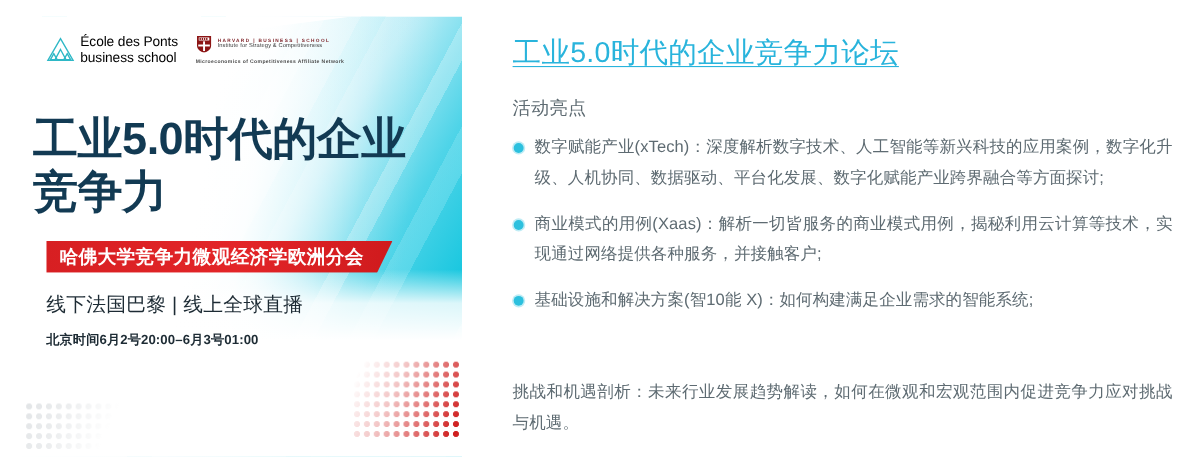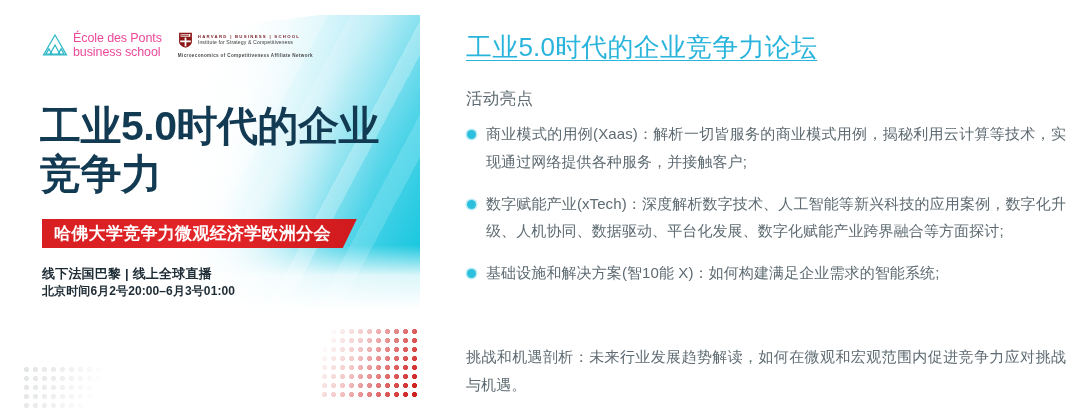--- a/index.html
+++ b/index.html
@@ -120,21 +120,21 @@
   }
   .logo-epf {
     display: flex;
     align-items: center;
     gap: 5px;
   }
   .epf-mark { width: 26px; height: 24px; display:block; }
   .epf-text {
     font-size: 12.5px;
     line-height: 1.12;
-    color: #ec4899;
+    color: #000000;
     font-weight: 400;
     white-space: nowrap;
     letter-spacing: -0.1px;
   }
   .epf-text .l2 { display:block; }
 
   .logo-hbs { margin-top: 1px; }
   .hbs-top {
     display: flex;
     align-items: center;
@@ -162,21 +162,21 @@
     font-size: 4.6px;
     font-weight: 700;
     color: #4a4a4a;
     letter-spacing: .35px;
     white-space: nowrap;
   }
 
   
   .poster-title {
     position: absolute;
-    left: 20px;
+    left: 10px;
     top: 88px;
     width: 360px;
     font-size: 41px;
     line-height: 1.17;
     font-weight: 700;
     color: #123a53;
     letter-spacing: -0.5px;
   }
   .poster-title .t-line { display:block; }
 
@@ -198,24 +198,24 @@
   }
 
   
   .poster-foot {
     position: absolute;
     left: 22px;
     top: 250px;
     color: #1d2b34;
   }
   .foot-line1 {
-    font-size: 13px;
-    font-weight: 700;
+    font-size: 18px;
+    font-weight: 400;
     letter-spacing: .2px;
-    margin-bottom: 0;
+    margin-bottom: 12px;
   }
   .foot-line2 {
     font-size: 12px;
     font-weight: 700;
     letter-spacing: .1px;
   }
 
   
   .dots {
     position: absolute;
@@ -386,25 +386,25 @@
 
   <div class="content">
 
     <div class="content-title">工业5.0时代的企业竞争力论坛</div>
 
     <div class="section-label">活动亮点</div>
 
     <ul class="bullets">
       <li class="bullet">
         <span class="bullet-dot"></span>
-        <span>商业模式的用例(Xaas)：解析一切皆服务的商业模式用例，揭秘利用云计算等技术，实现通过网络提供各种服务，并接触客户;</span>
+        <span>数字赋能产业(xTech)：深度解析数字技术、人工智能等新兴科技的应用案例，数字化升级、人机协同、数据驱动、平台化发展、数字化赋能产业跨界融合等方面探讨;</span>
       </li>
       <li class="bullet">
         <span class="bullet-dot"></span>
-        <span>数字赋能产业(xTech)：深度解析数字技术、人工智能等新兴科技的应用案例，数字化升级、人机协同、数据驱动、平台化发展、数字化赋能产业跨界融合等方面探讨;</span>
+        <span>商业模式的用例(Xaas)：解析一切皆服务的商业模式用例，揭秘利用云计算等技术，实现通过网络提供各种服务，并接触客户;</span>
       </li>
       <li class="bullet">
         <span class="bullet-dot"></span>
         <span>基础设施和解决方案(智10能 X)：如何构建满足企业需求的智能系统;</span>
       </li>
     </ul>
 
     <div class="closing">挑战和机遇剖析：未来行业发展趋势解读，如何在微观和宏观范围内促进竞争力应对挑战与机遇。</div>
   </div>
 

